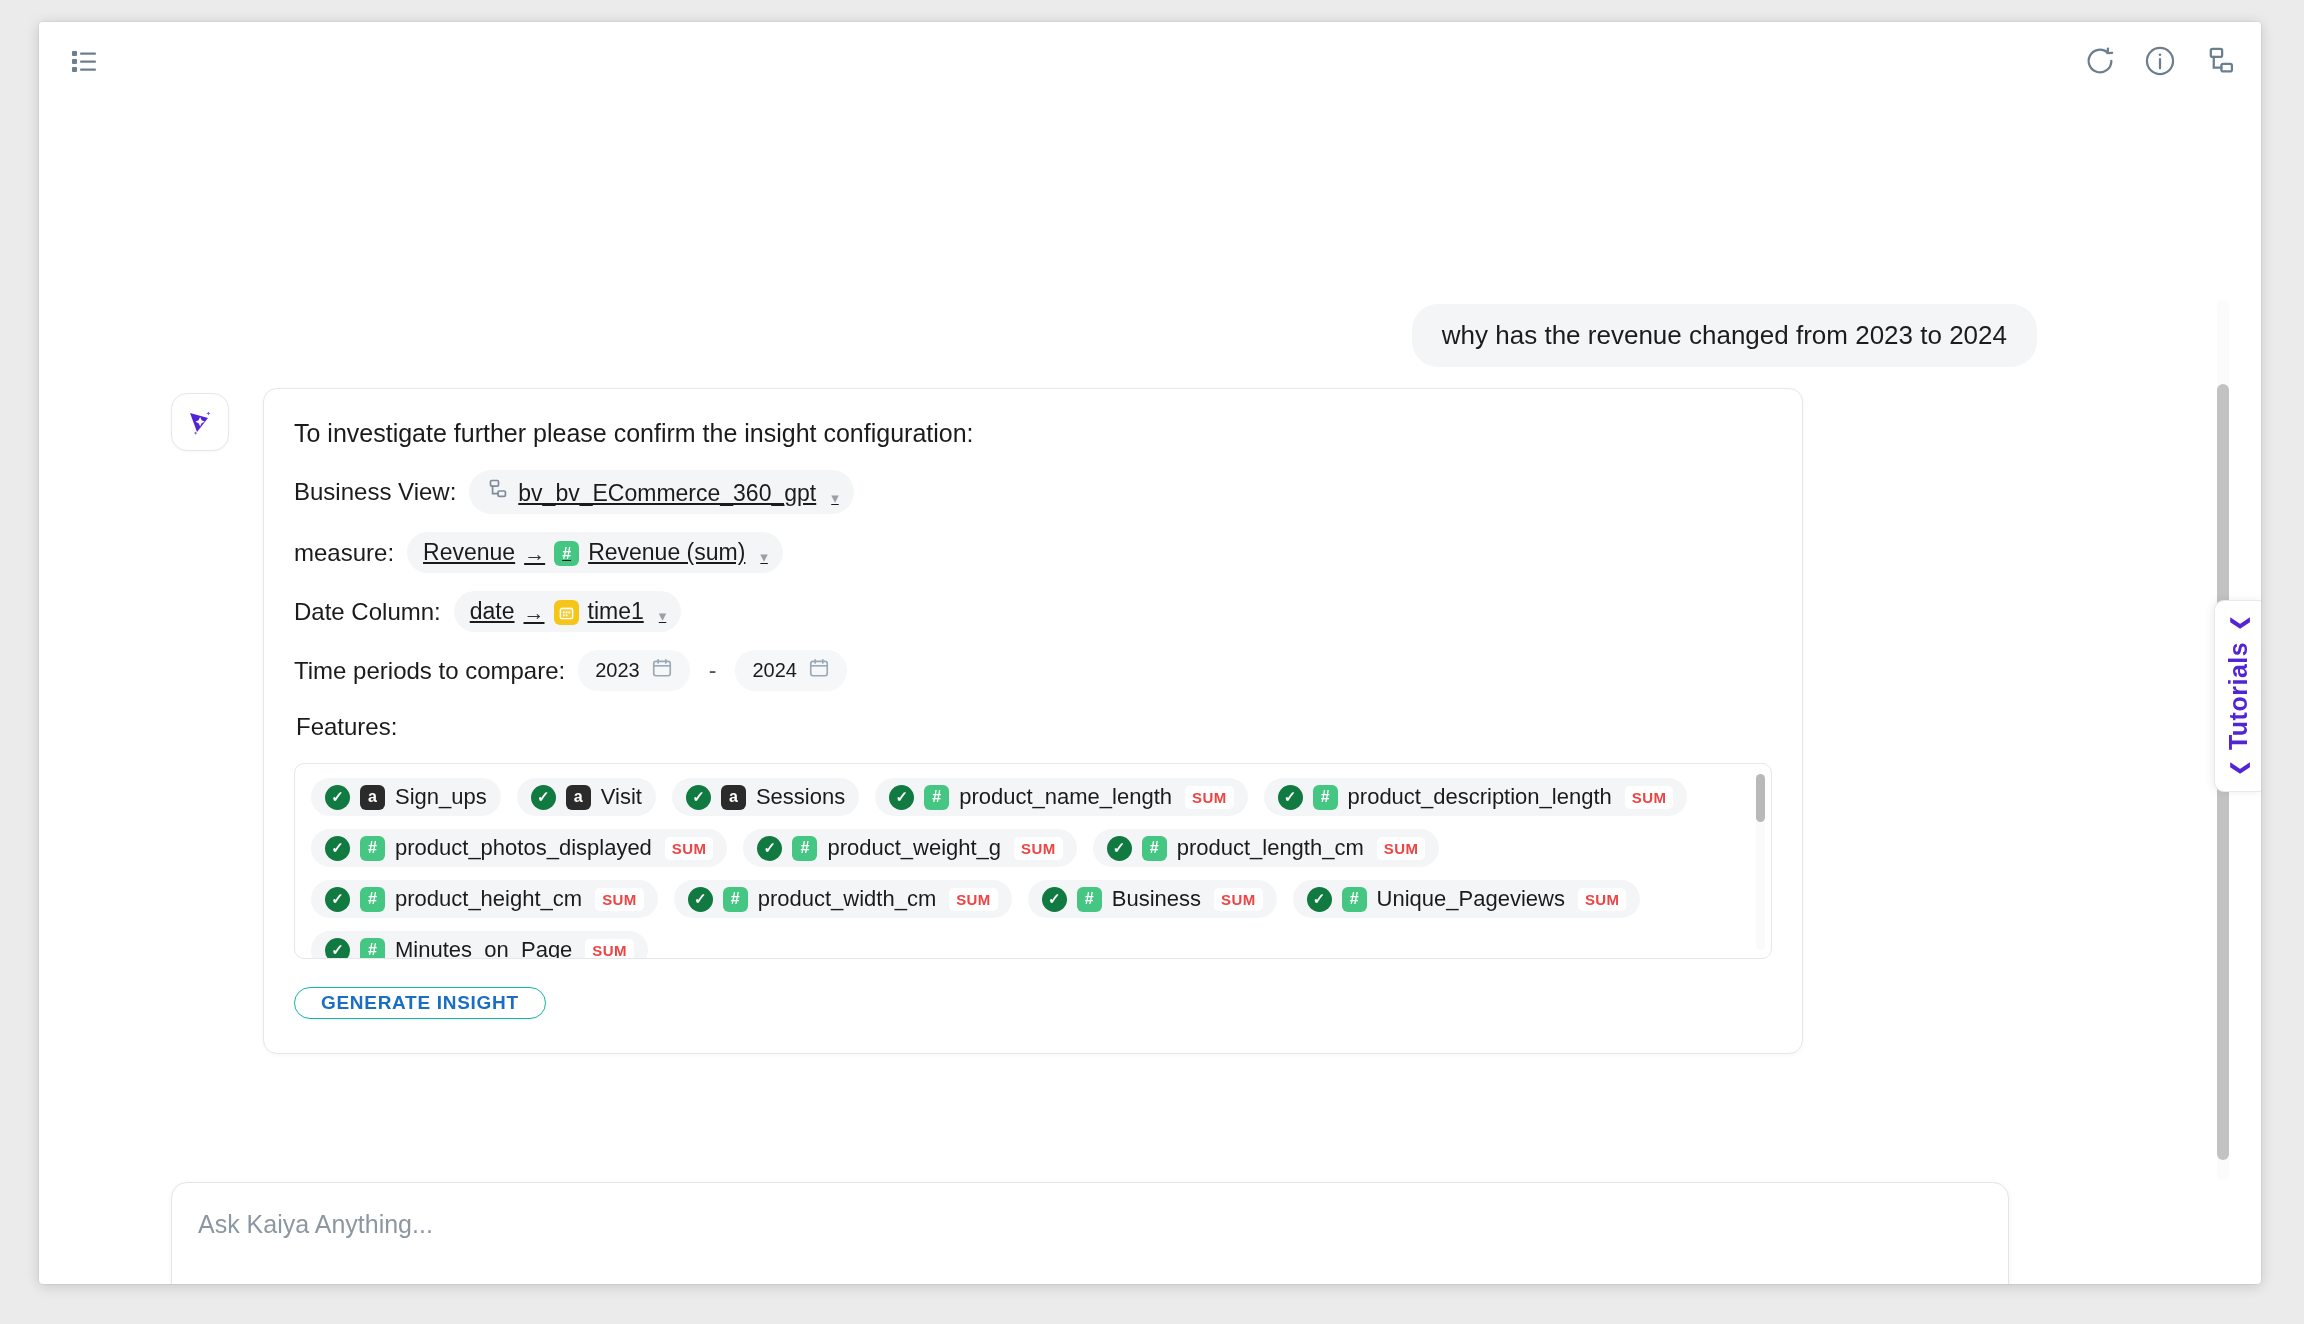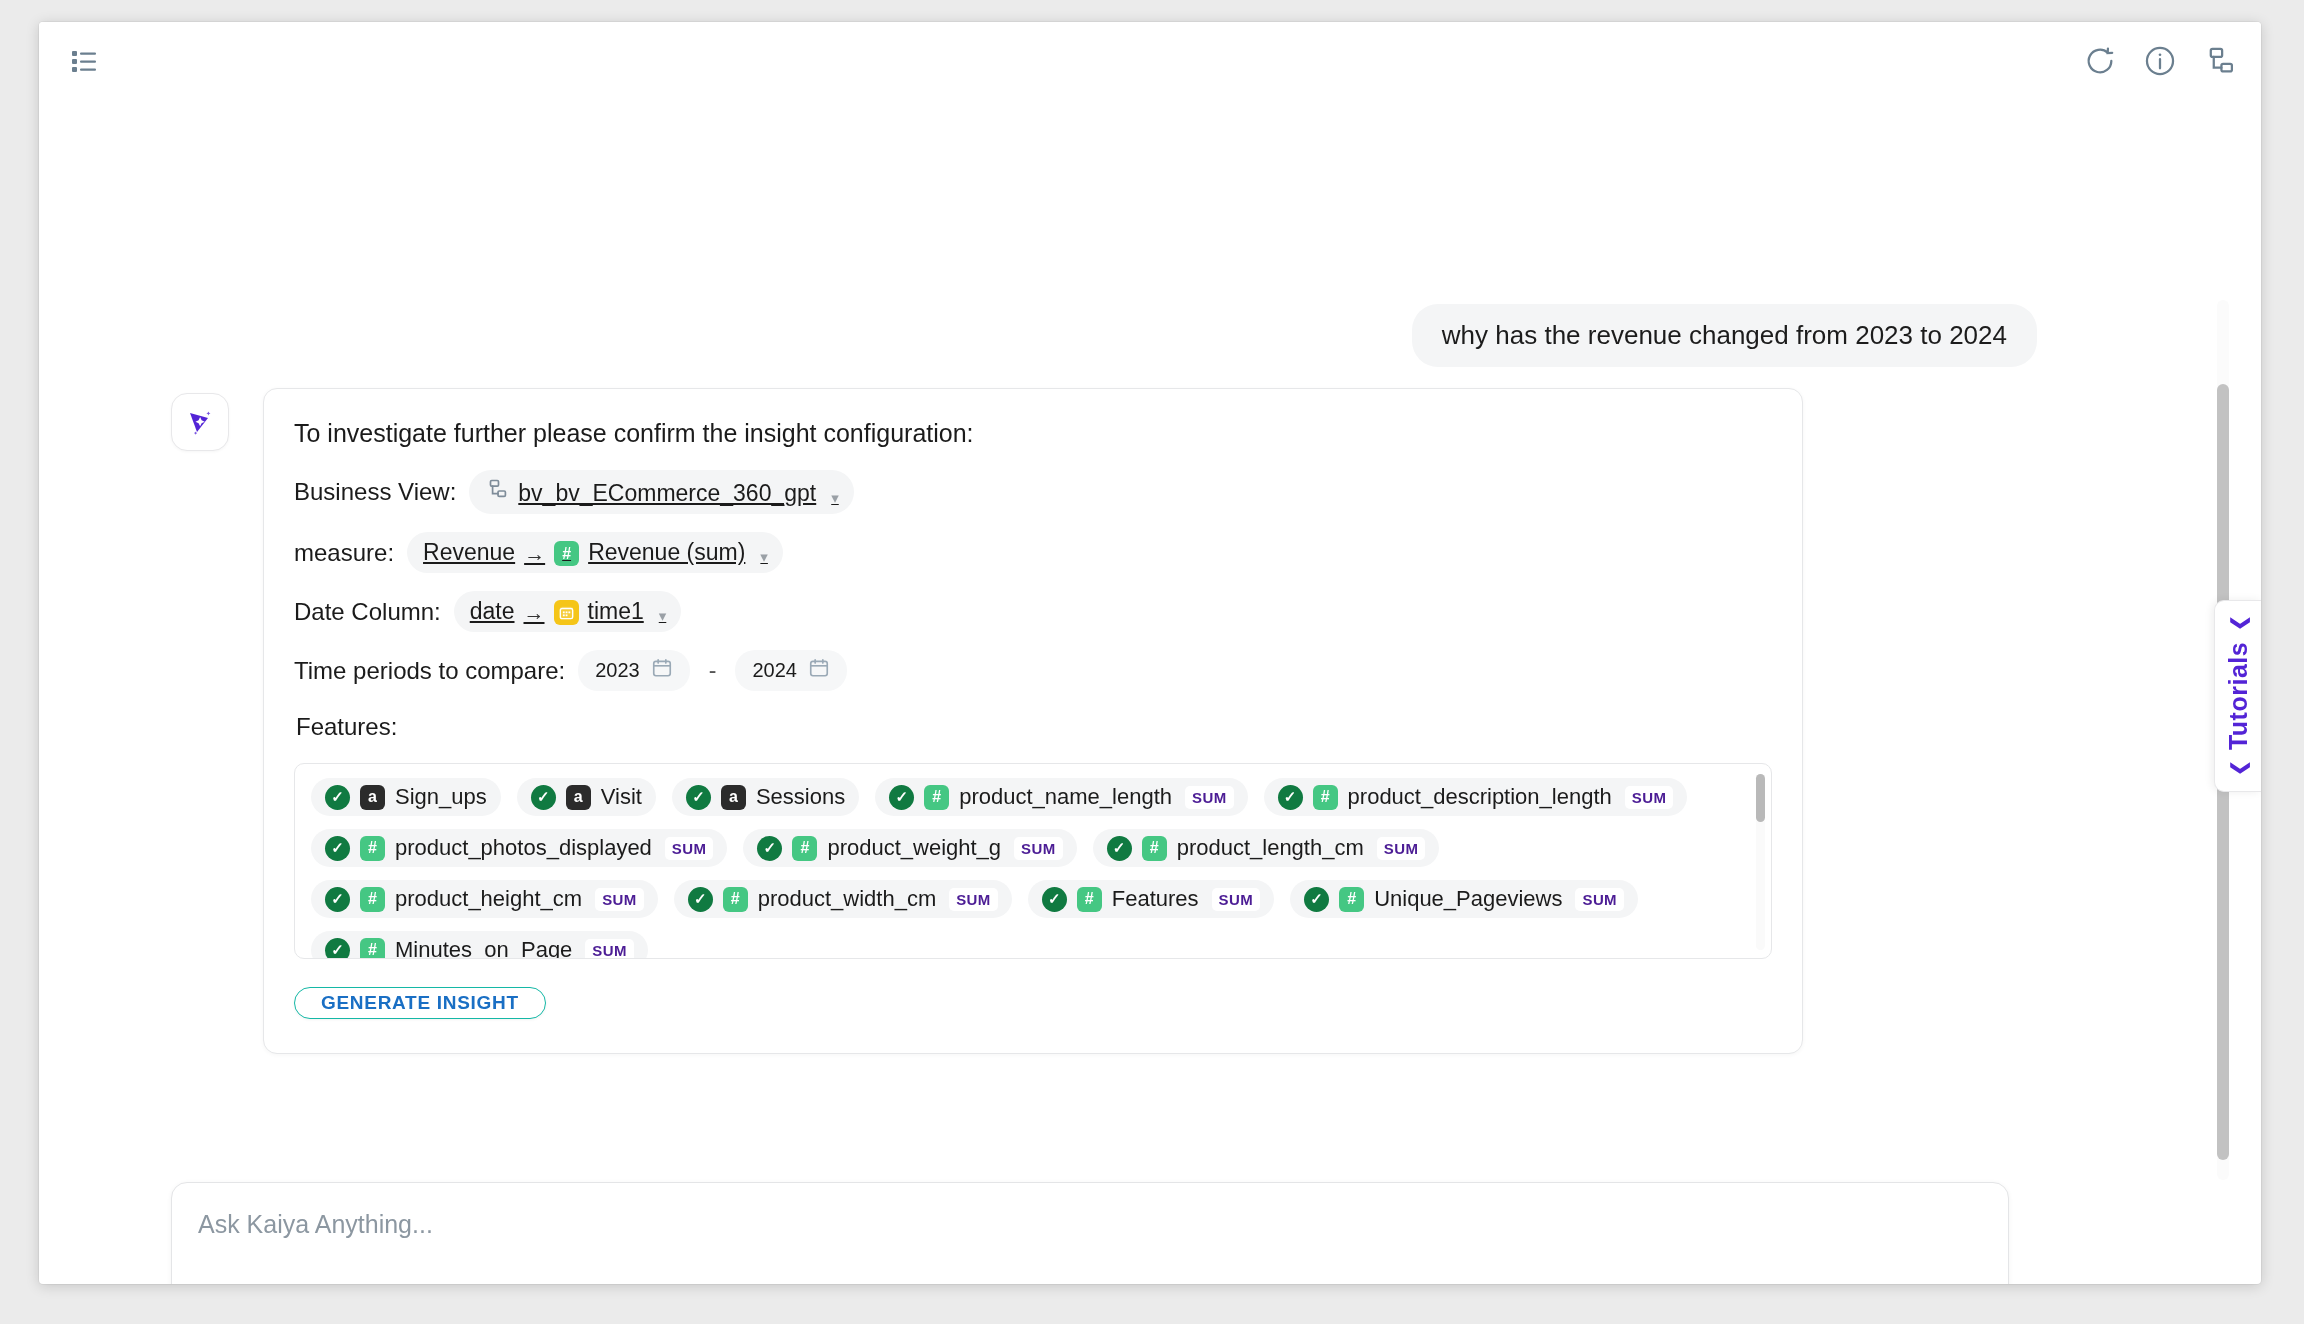--- a/index.html
+++ b/index.html
@@ -122,21 +122,21 @@
     font-size:22px;color:#1b1b1b;white-space:nowrap;
     cursor:pointer;height:38px;box-sizing:border-box;
   }
   .check{
     width:25px;height:25px;border-radius:50%;
     background:#107a41;color:#fff;font-size:15px;
     display:inline-flex;align-items:center;justify-content:center;
     flex:0 0 auto;font-weight:bold;
   }
   .sum{
-    background:#fff;color:#4c1d95;font-size:15px;font-weight:bold;
+    background:#fff;color:#ef4444;font-size:15px;font-weight:bold;
     border-radius:5px;padding:3px 7px;letter-spacing:.4px;
     margin-left:3px;
   }
   .fbox-scroll{
     position:absolute;right:6px;top:10px;width:9px;height:176px;
     background:#fafafa;border-radius:5px;
   }
   .fbox-thumb{
     position:absolute;left:0;top:0;width:9px;height:48px;
     background:#b9b9b9;border-radius:5px;cursor:pointer;
@@ -387,21 +387,21 @@
               </span>
               <span class="chip">
                 <span class="check">✓</span>
                 <span class="badge num">#</span>
                 <span>product_width_cm</span>
                 <span class="sum">SUM</span>
               </span>
               <span class="chip">
                 <span class="check">✓</span>
                 <span class="badge num">#</span>
-                <span>Features</span>
+                <span>Business</span>
                 <span class="sum">SUM</span>
               </span>
               <span class="chip">
                 <span class="check">✓</span>
                 <span class="badge num">#</span>
                 <span>Unique_Pageviews</span>
                 <span class="sum">SUM</span>
               </span>
               <span class="chip">
                 <span class="check">✓</span>

